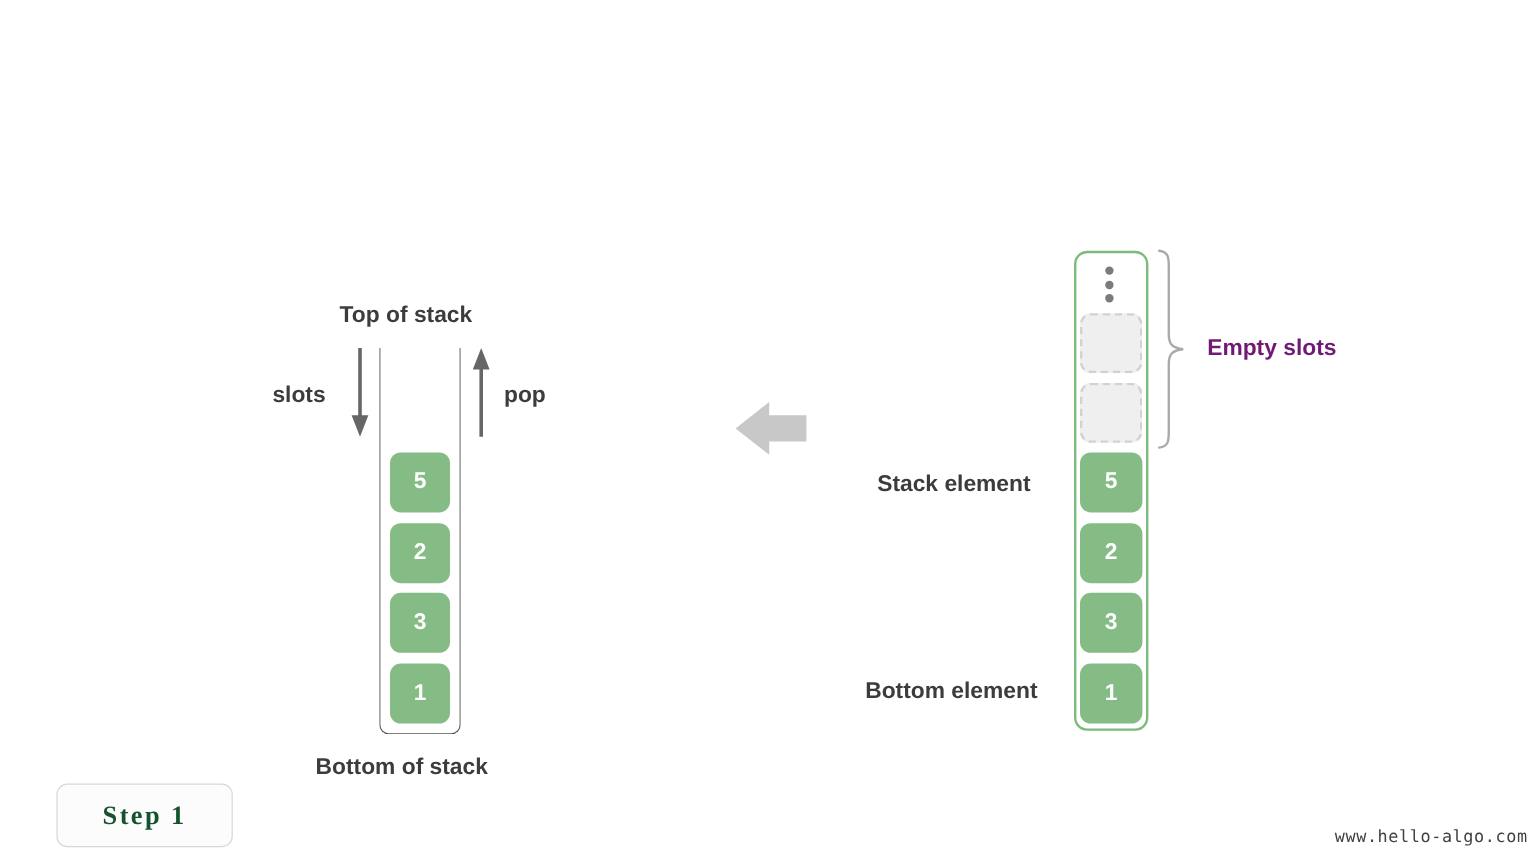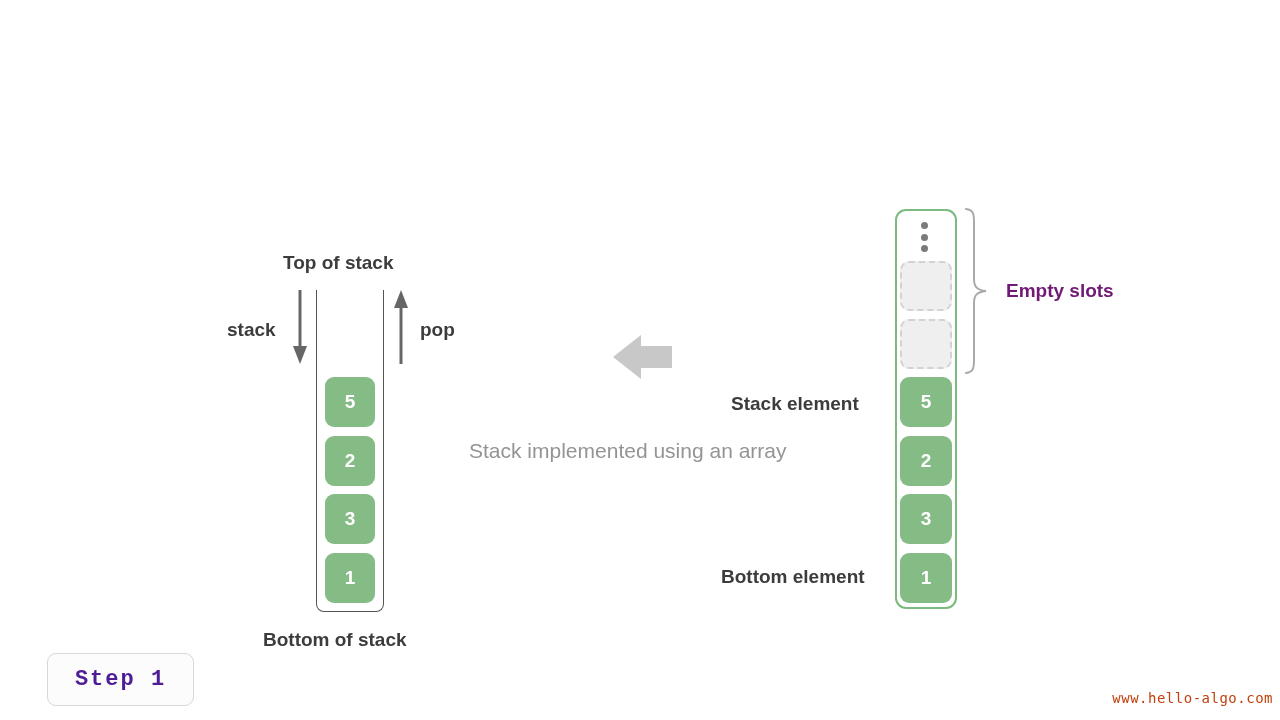--- a/index.html
+++ b/index.html
@@ -159,47 +159,47 @@
     left: 36px;
     top: 641px;
     width: 145px;
     height: 51px;
     border: 1.5px solid #d8d8d8;
     border-radius: 9px;
     background: #fcfcfc;
     display: flex;
     align-items: center;
     justify-content: center;
-    color: #4c1d95;
+    color: #14532d;
     font-size: 22px;
     font-weight: bold;
     letter-spacing: 2px;
-    font-family: Liberation Mono, monospace;
+    font-family: Liberation Serif, serif;
   }
 
   
   #watermark {
     position: absolute;
     right: 18px;
     top: 678px;
-    color: #c2410c;
+    color: #404040;
     font-size: 14px;
     letter-spacing: 0.5px;
     font-family: "DejaVu Sans Mono", monospace;
     white-space: nowrap;
   }
 </style>
 </head>
 <body>
 
 <div class="canvas">
 
   <div class="label-dark" style="left:272px; top:240px;">Top of stack</div>
 
-  <div class="label-dark" style="left:216px; top:307px;">stack</div>
+  <div class="label-dark" style="left:216px; top:307px;">slots</div>
 
   <div class="label-dark" style="left:409px; top:307px;text-align:center;">pop</div>
 
   <svg class="arrow-line" style="left:278px; top:276px;" width="22" height="78">
     <line x1="11" y1="2" x2="11" y2="62" stroke="#666666" stroke-width="3"></line>
     <polygon points="11,76 4,58 18,58" fill="#666666"></polygon>
   </svg>
 
   <svg class="arrow-line" style="left:379px; top:276px;" width="22" height="78">
     <line x1="11" y1="76" x2="11" y2="16" stroke="#666666" stroke-width="3"></line>
@@ -212,21 +212,20 @@
   <div class="stack-cell" style="top:424px;">2</div>
   <div class="stack-cell" style="top:482px;">3</div>
   <div class="stack-cell" style="top:541px;">1</div>
 
   <div class="label-dark" style="left:252px; top:617px;text-align:center;">Bottom of stack</div>
 
   <svg id="flow-arrow" width="60" height="50">
     <polygon points="0,25 28,3 28,14 59,14 59,36 28,36 28,47" fill="#c8c8c8"></polygon>
   </svg>
 
-  <div class="caption" style="left:458px; top:427px;">Stack implemented using an array</div>
 
   <div id="array-container"></div>
 
   <div id="ellipsis">
     <span></span>
       <span></span>
       <span></span>
   </div>
 
   <div class="array-cell empty" style="top:249px;"></div>

